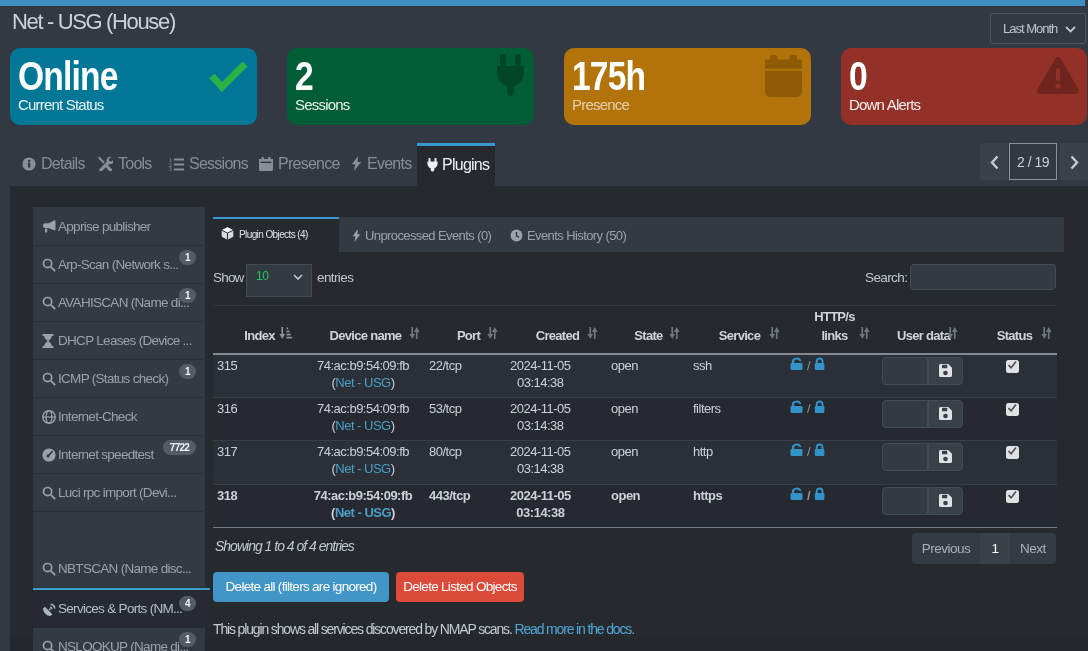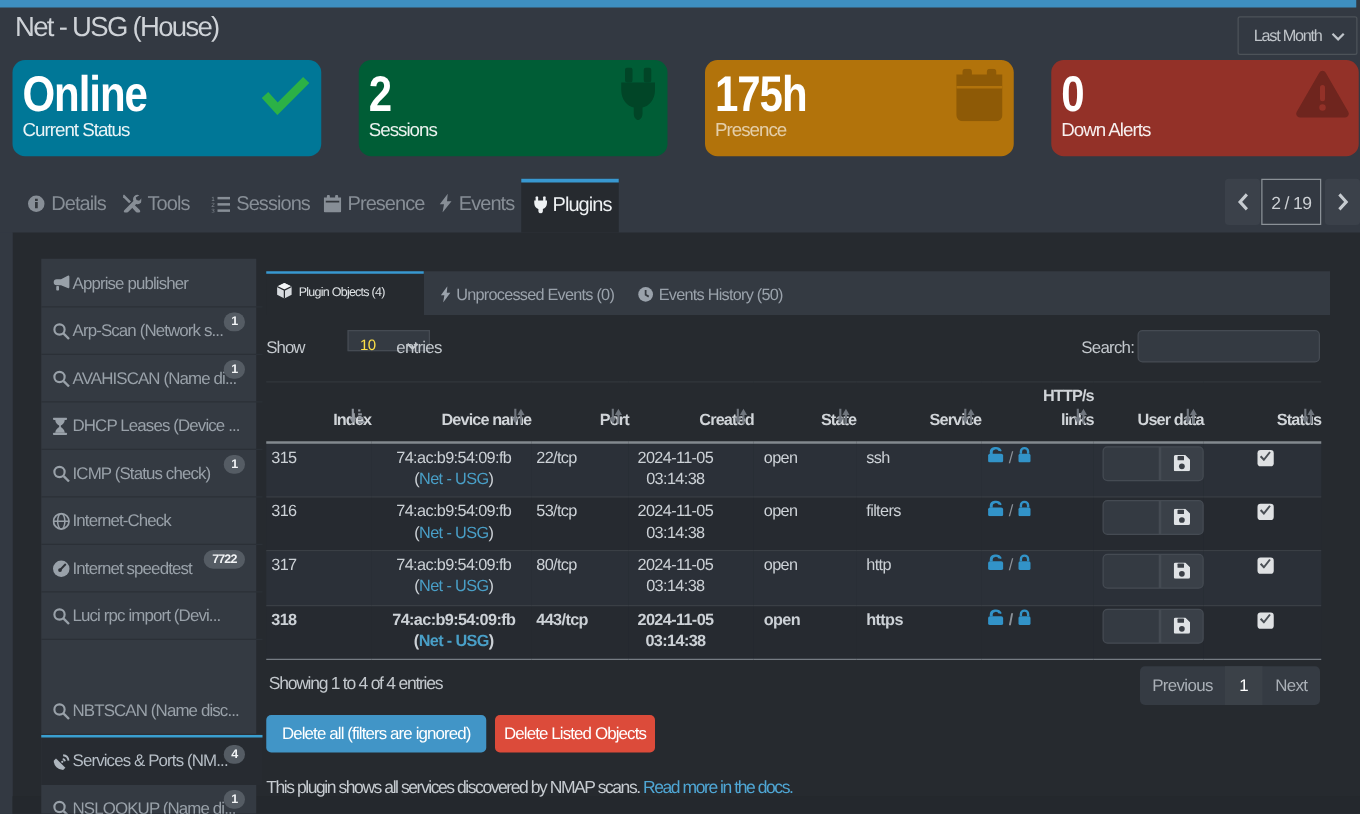--- a/index.html
+++ b/index.html
@@ -28,40 +28,40 @@
 #sidebar { left:33px; top:207px; width:172px; height:444px; background:#343a42; }
 .sbitem { position:absolute; left:0; width:177px; height:38px; border-bottom:1px solid #2b3037; color:#99a1a9; font-size:13.5px; line-height:38px; padding-left:25px; white-space:nowrap; overflow:hidden; letter-spacing:-0.7px; }
 .sbitem svg { position:absolute; left:9px; top:12px; }
 .badge { position:absolute; background:#555c64; color:#f2f4f6; font-size:10px; font-weight:bold; border-radius:8px; height:15px; line-height:15px; text-align:center; }
 
 #innerstrip { left:339px; top:217px; width:725px; height:35px; background:#343a42; }
 #innertab-active { left:213px; top:217px; width:126px; height:35px; background:#262a2f; border-top:2px solid #3898d0; color:#dfe3e6; font-size:10px; line-height:31px; padding-left:8px; white-space:nowrap; letter-spacing:-0.6px; }
 .innertab { position:absolute; top:219px; height:33px; color:#9aa2ab; font-size:13px; line-height:33px; white-space:nowrap; letter-spacing:-0.6px; }
 
 .ctl { color:#c3c8cd; font-size:13.5px; letter-spacing:-0.6px; }
-#showsel { left:246px; top:264px; width:66px; height:17px; background:#343a42; border:1px solid #454b53; color:#fde047; font-size:12px; line-height:23px; padding-left:9px;margin-left:32px; }
+#showsel { left:246px; top:264px; width:66px; height:33px; background:#343a42; border:1px solid #454b53; color:#22c55e; font-size:12px; line-height:23px; padding-left:9px; }
 #searchbox { left:910px; top:264px; width:146px; height:26px; background:#343a42; border:1px solid #454b53; border-radius:4px; }
 
 table { border-collapse:collapse; table-layout:fixed; }
 #dtable { position:absolute; left:213px; top:305px; width:844px; }
-th { vertical-align:bottom; text-align:right; font-size:13px; font-weight:bold; color:#d0d4d8; padding:0 0 8px 9px; position:relative; border-top:1px solid #32373d; border-bottom:2px solid #83898f; height:48px; letter-spacing:-0.7px; line-height:19px; }
+th { vertical-align:bottom; text-align:center; font-size:13px; font-weight:bold; color:#d0d4d8; padding:0 0 8px 9px; position:relative; border-top:1px solid #32373d; border-bottom:2px solid #83898f; height:48px; letter-spacing:-0.7px; line-height:19px; }
 th .sort { position:absolute; right:5px; bottom:8px; }
 td { font-size:13px; color:#ccd1d6; height:43.5px; padding:2px 0 0 4px; border-bottom:1px solid #3a3f45; vertical-align:top; line-height:17px; }
 tr:last-child td { border-bottom:1px solid #767c83;font-weight:bold; }
 .dt { display:inline-block; text-align:center; line-height:17px; }
 .slash { color:#8c9299; margin:0 3px; }
 tr.odd td { background:#2b3038; }
 tr.even td { background:#262a30; }
 td.ctr { text-align:center; }
 a.lnk { color:#499fc7; text-decoration:none; }
 .savebtn { display:inline-block; width:35px; height:28px; background:#3a4048; border:1px solid #454b53; border-radius:0 4px 4px 0; vertical-align:top; text-align:center; line-height:26px; }
 .udin { display:inline-block; width:46px; height:28px; background:#343a42; border:1px solid #454b53; border-radius:4px 0 0 4px; vertical-align:top; margin-right:0; }
 .chk { display:inline-block; width:13px; height:13px; background:#dfe1e3; border-radius:2.5px; vertical-align:top; margin-top:3px; text-align:center; line-height:11px; }
 
-#showing { left:215px; top:538px; font-size:14px; color:#c3c8cd; letter-spacing:-1px; }
+#showing { left:215px; top:538px; font-size:14px; color:#c3c8cd; letter-spacing:-1px;font-style:italic; }
 #pagin { left:912px; top:533px; width:144px; height:31px; background:#353b43; border-radius:4px; font-size:13.5px; color:#aab0b7; }
 #pagin .seg { position:absolute; top:0; height:31px; line-height:31px; text-align:center; }
 .btn { position:absolute; top:572px; height:30px; border-radius:4px; color:#fff; font-size:13.5px; text-align:center; line-height:30px; white-space:nowrap; letter-spacing:-0.7px; }
 #footnote { left:213px; top:621px; font-size:14px; color:#c6cbd0; letter-spacing:-1.15px; }
 #footnote a { color:#4fa6d4; text-decoration:none; }
 </style>
 </head>
 <body>
 <div id="page">
   <svg width="0" height="0" style="position:absolute;">

